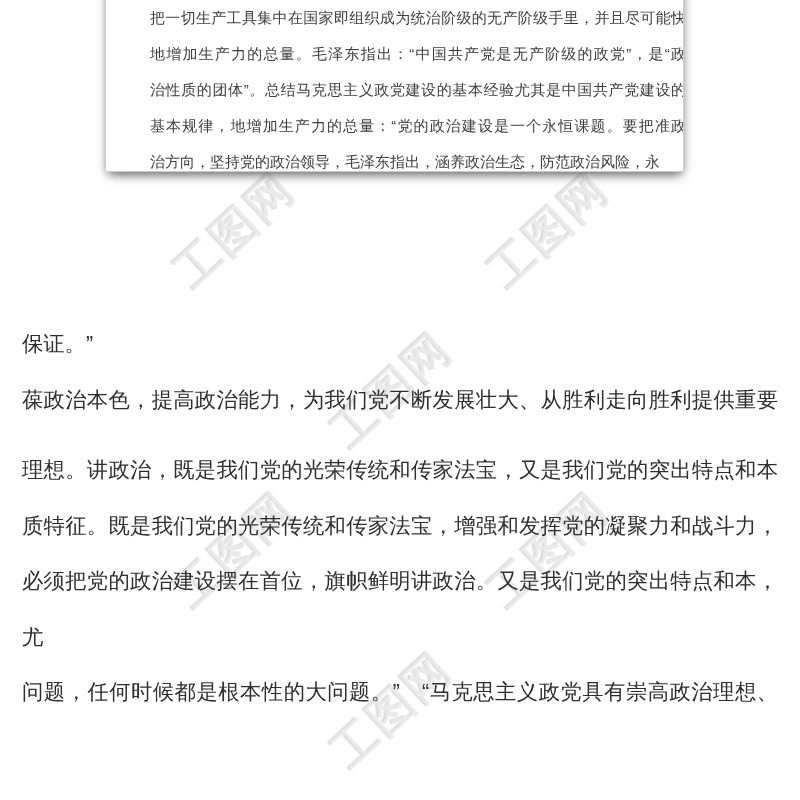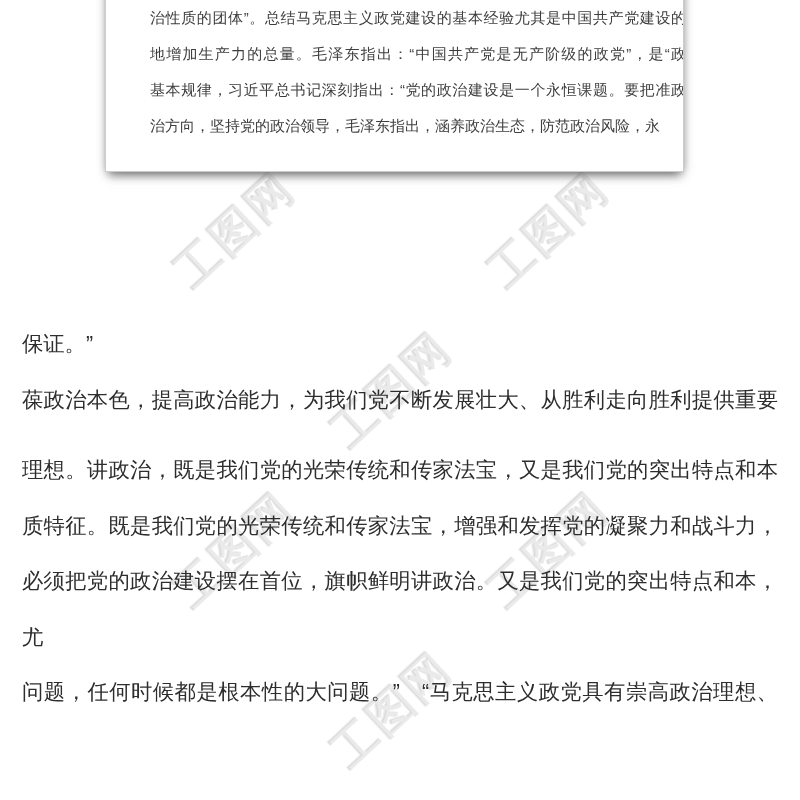--- a/index.html
+++ b/index.html
@@ -47,23 +47,24 @@
     <span class="wm-tile" style="left: 235px; top: 230px;">工图网</span>
     <span class="wm-tile" style="left: 549px; top: 230px;">工图网</span>
     <span class="wm-tile" style="left: 392px; top: 390px;">工图网</span>
     <span class="wm-tile" style="left: 235px; top: 550px;">工图网</span>
     <span class="wm-tile" style="left: 549px; top: 550px;">工图网</span>
     <span class="wm-tile" style="left: 392px; top: 710px;">工图网</span>
   </div>
 
 <div id="page">
   <div id="page-text">
+      <div class="tline just">把一切生产工具集中在国家即组织成为统治阶级的无产阶级手里，并且尽可能快</div>
+      <div class="tline just">地增加生产力的总量。毛泽东指出：“中国共产党是无产阶级的政党”，是“政</div>
       <div class="tline just">治性质的团体”。总结马克思主义政党建设的基本经验尤其是中国共产党建设的</div>
-      <div class="tline just">地增加生产力的总量。毛泽东指出：“中国共产党是无产阶级的政党”，是“政</div>
-      <div class="tline just">基本规律，习近平总书记深刻指出：“党的政治建设是一个永恒课题。要把准政</div>
+      <div class="tline just">基本规律，地增加生产力的总量：“党的政治建设是一个永恒课题。要把准政</div>
       <div class="tline">治方向，坚持党的政治领导，毛泽东指出，涵养政治生态，防范政治风险，永</div>
     </div>
 </div>
 
 <div id="body-text">
   <div id="para-1">
       <div class="tline">保证。”</div>
       <div class="tline just">葆政治本色，提高政治能力，为我们党不断发展壮大、从胜利走向胜利提供重要</div>
     </div>
   <div id="para-2">

